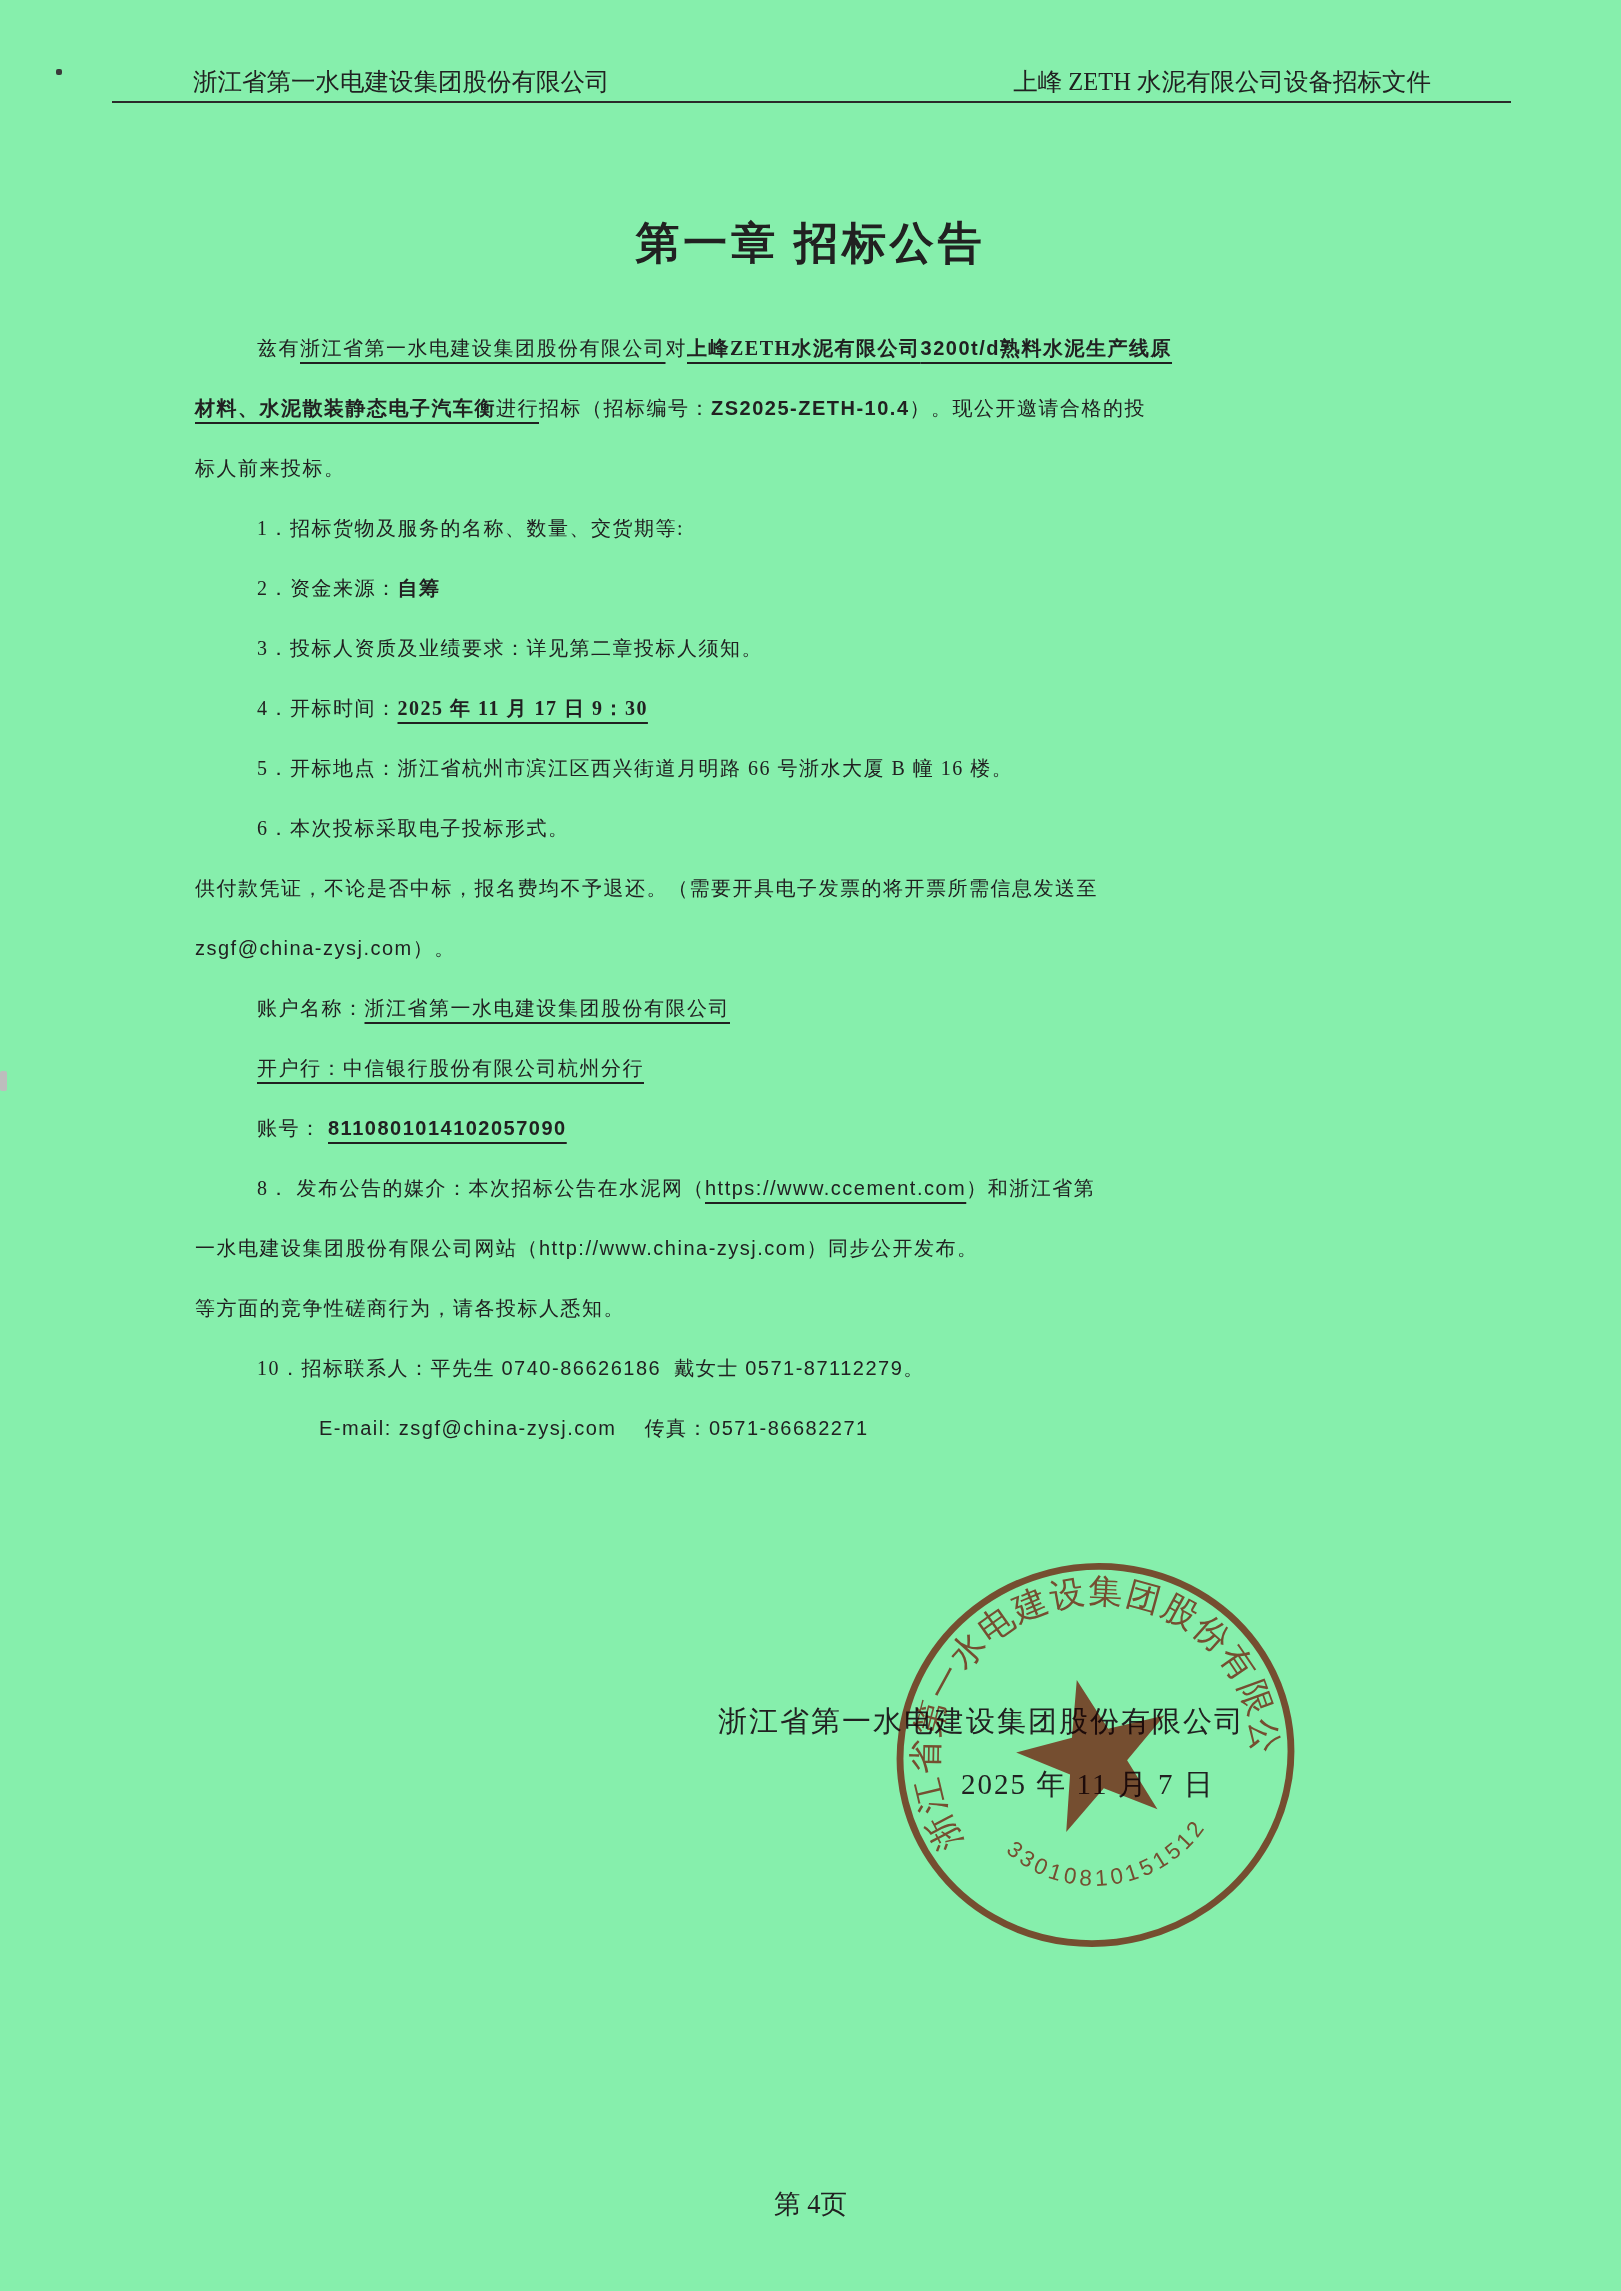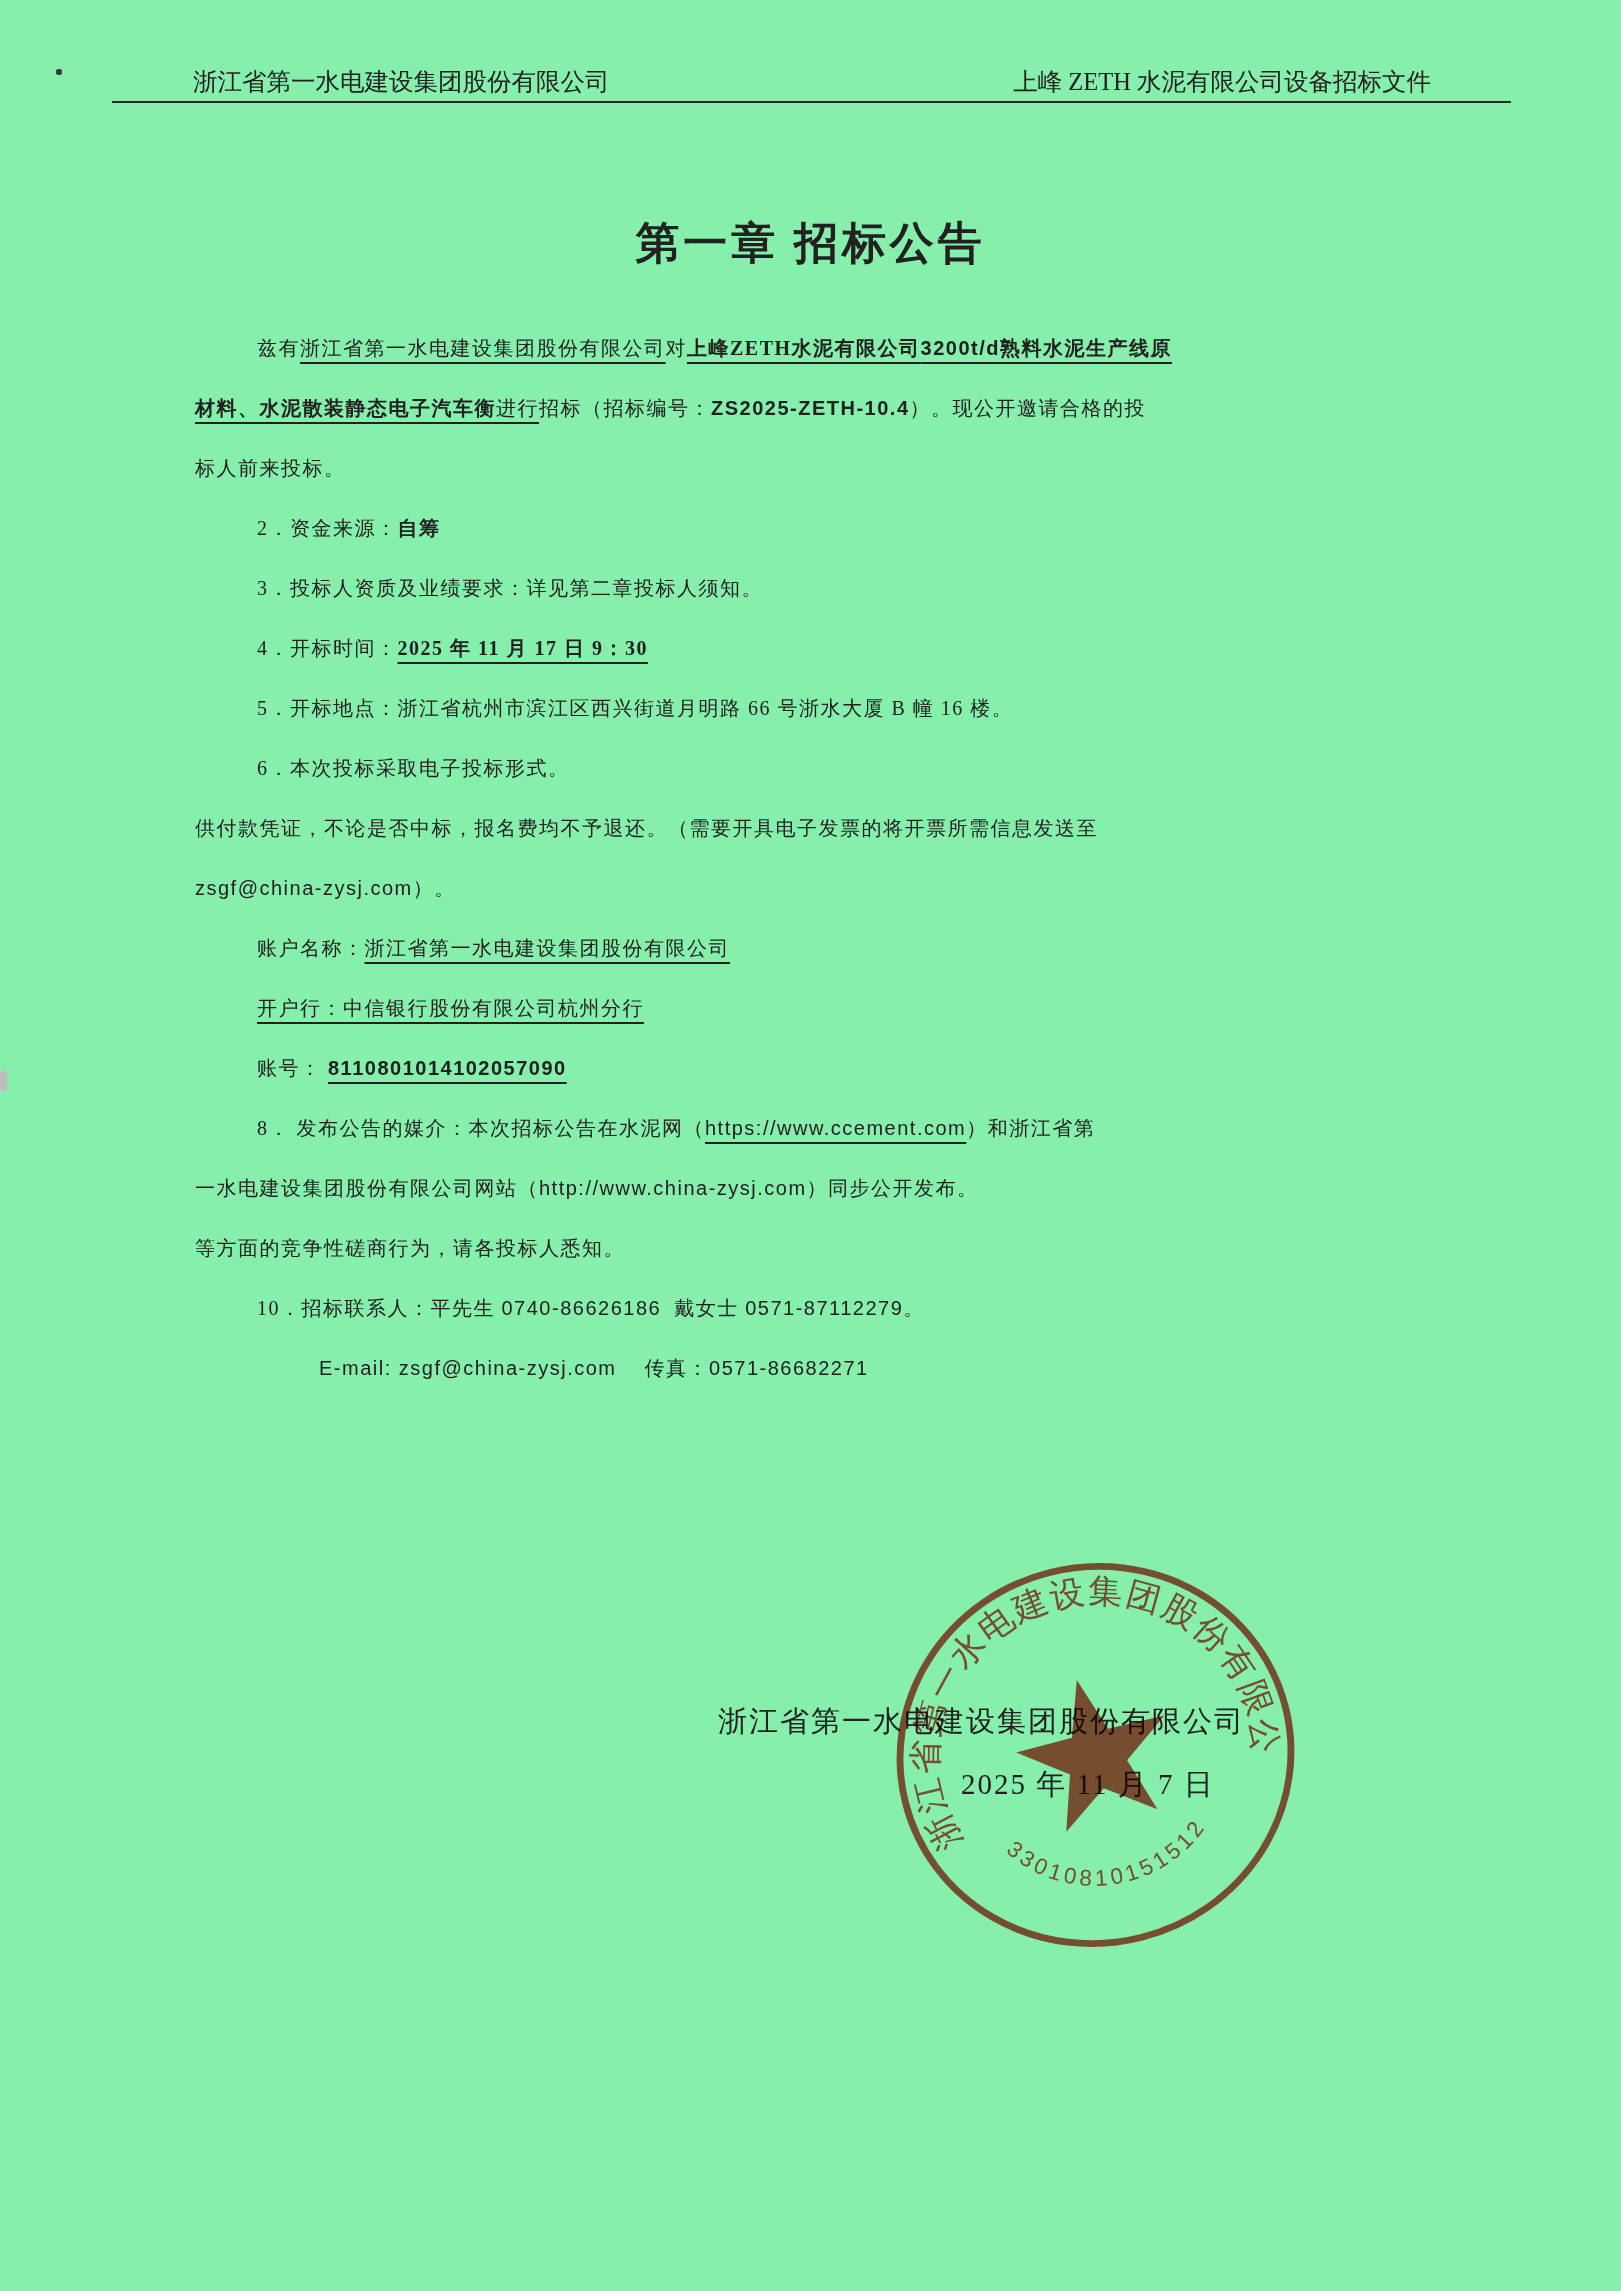--- a/index.html
+++ b/index.html
@@ -75,20 +75,21 @@
     <span>上峰 ZETH 水泥有限公司设备招标文件</span>
   </div>
   <div class="hdr-rule"></div>
 
   <div class="doc-title">第一章 招标公告</div>
 
   <div class="body-wrap">
       <p class="line i2"><span>兹有</span><span class="u">浙江省第一水电建设集团股份有限公司</span><span>对</span><span class="u b">上峰ZETH水泥有限公司</span><span class="u b s">3200t/d</span><span class="u b">熟料水泥生产线原</span></p>
       <p class="line i0"><span class="u b">材料、水泥散装静态电子汽车衡</span><span class="u">进行</span><span>招标（招标编号：</span><span class="b s">ZS2025-ZETH-10.4</span><span>）。现公开邀请合格的投</span></p>
       <p class="line i0"><span>标人前来投标。</span></p>
+      <p class="line i2"><span>1．招标货物及服务的名称、数量、交货期等:</span></p>
       <p class="line i2"><span>2．资金来源：</span><span class="b">自筹</span></p>
       <p class="line i2"><span>3．投标人资质及业绩要求：详见第二章投标人须知。</span></p>
       <p class="line i2"><span>4．开标时间：</span><span class="u b">2025 年 11 月 17 日 9：30</span></p>
       <p class="line i2"><span>5．开标地点：浙江省杭州市滨江区西兴街道月明路 66 号浙水大厦 B 幢 16 楼。</span></p>
       <p class="line i2"><span>6．本次投标采取电子投标形式。</span></p>
       <p class="line i0"><span>供付款凭证，不论是否中标，报名费均不予退还。（需要开具电子发票的将开票所需信息发送至</span></p>
       <p class="line i0"><span class="s">zsgf@china-zysj.com</span><span>）。</span></p>
       <p class="line i2"><span>账户名称：</span><span class="u">浙江省第一水电建设集团股份有限公司</span></p>
       <p class="line i2"><span class="u">开户行：中信银行股份有限公司杭州分行</span></p>
       <p class="line i2"><span>账号： </span><span class="u b s">8110801014102057090</span></p>
@@ -114,17 +115,18 @@
         <text font-size="35" letter-spacing="2" font-family="Liberation Serif, DejaVu Serif, serif">
           <textPath href="#ringPath" startOffset="0">浙江省第一水电建设集团股份有限公司</textPath>
         </text>
         <text font-size="23" letter-spacing="4" font-family="Liberation Sans, DejaVu Sans, sans-serif">
           <textPath href="#numPath" startOffset="6">33010810151512</textPath>
         </text>
       </g>
     </g>
   </svg>
 
+  <div class="footer">第 4页</div>
 
   <div class="speck-a"></div>
   <div class="speck-b"></div>
 </div>
 
 
 </body></html>

